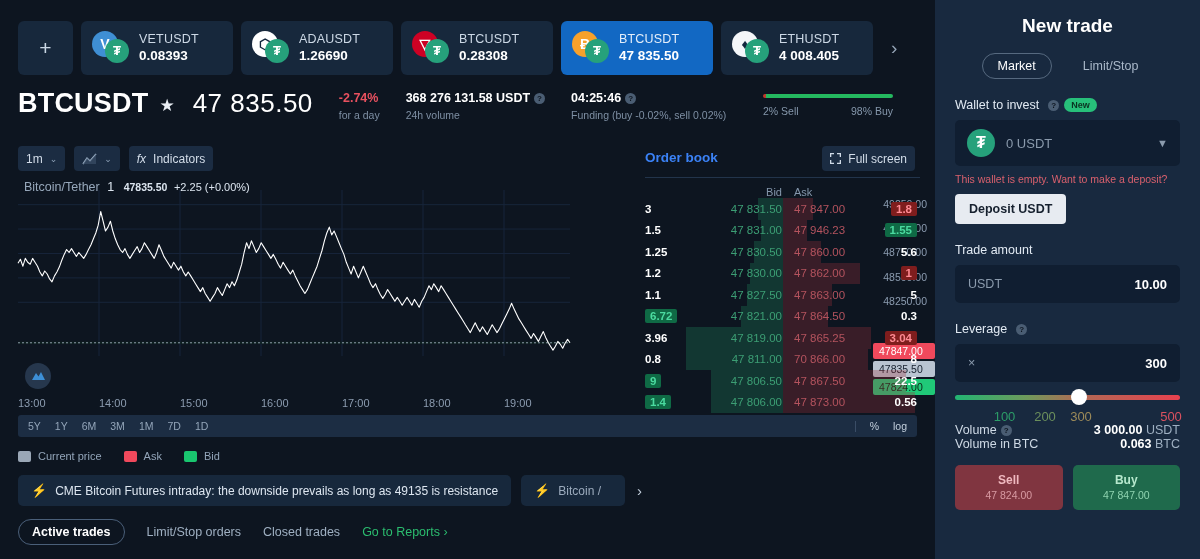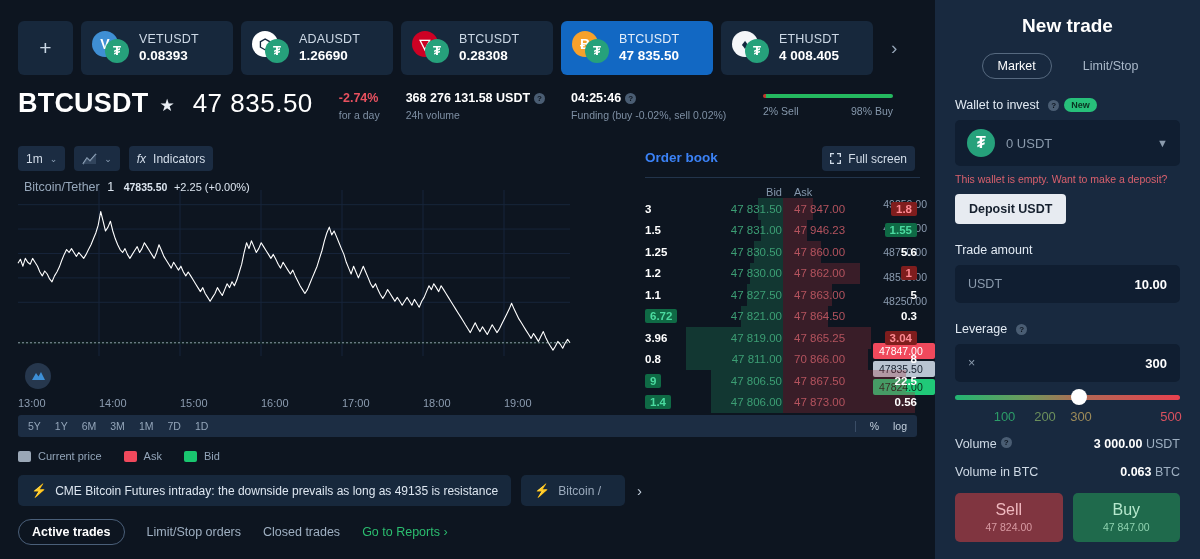--- a/index.html
+++ b/index.html
@@ -152,26 +152,26 @@
   .fld { margin-top: 8px; height: 38px; background: #101e31; border-radius: 5px;
          display: flex; align-items: center; padding: 0 13px; }
   .fld .pl { font-size: 12.5px; color: #8b9bad; }
   .fld .vl { margin-left: auto; font-size: 13px; color: #fff; font-weight: 700; }
   .slider { margin-top: 13px; position: relative; height: 5px; border-radius: 3px;
             background: linear-gradient(90deg,#22b573 0%,#6f9a5b 32%,#b06a54 55%,#e8414f 100%); cursor: pointer; }
   .knob { position: absolute; top: -6px; left: 55%; width: 16px; height: 16px;
           border-radius: 50%; background: #fff; transform: translateX(-50%); cursor: grab; }
   .sticks { display: flex; margin-top: 9px; font-size: 13px; position: relative; height: 14px; }
   .sticks span { position: absolute; transform: translateX(-50%); }
-  .vrow { display: flex; align-items: flex-start; margin-top: 14px; font-size: 12.5px; color: #cfdae6; }
+  .vrow { display: flex; align-items: center; font-size: 12.5px; color: #cfdae6; }
   .vrow .vv { margin-left: auto; color: #fff; font-weight: 700; }
   .vrow .un { color: #9fb0c2; font-weight: 400; }
   .acts { display: flex; gap: 10px; margin-top: 14px; }
   .act { flex: 1; border-radius: 5px; text-align: center; padding: 8px 0 9px 0; cursor: pointer; }
-  .act .t { font-size: 16px; font-weight: 400; }
+  .act .t { font-size: 12px; font-weight: 700; }
   .act .s { font-size: 10.5px; margin-top: 2px; }
   .act.sell { background: #803540; }
   .act.sell .t { color: #efb9bf; } .act.sell .s { color: #d79aa2; }
   .act.buy { background: #1f6a4c; }
   .act.buy .t { color: #b6e8cd; } .act.buy .s { color: #8fd3b0; }
 </style>
 </head>
 <body>
 
 <div class="app">

